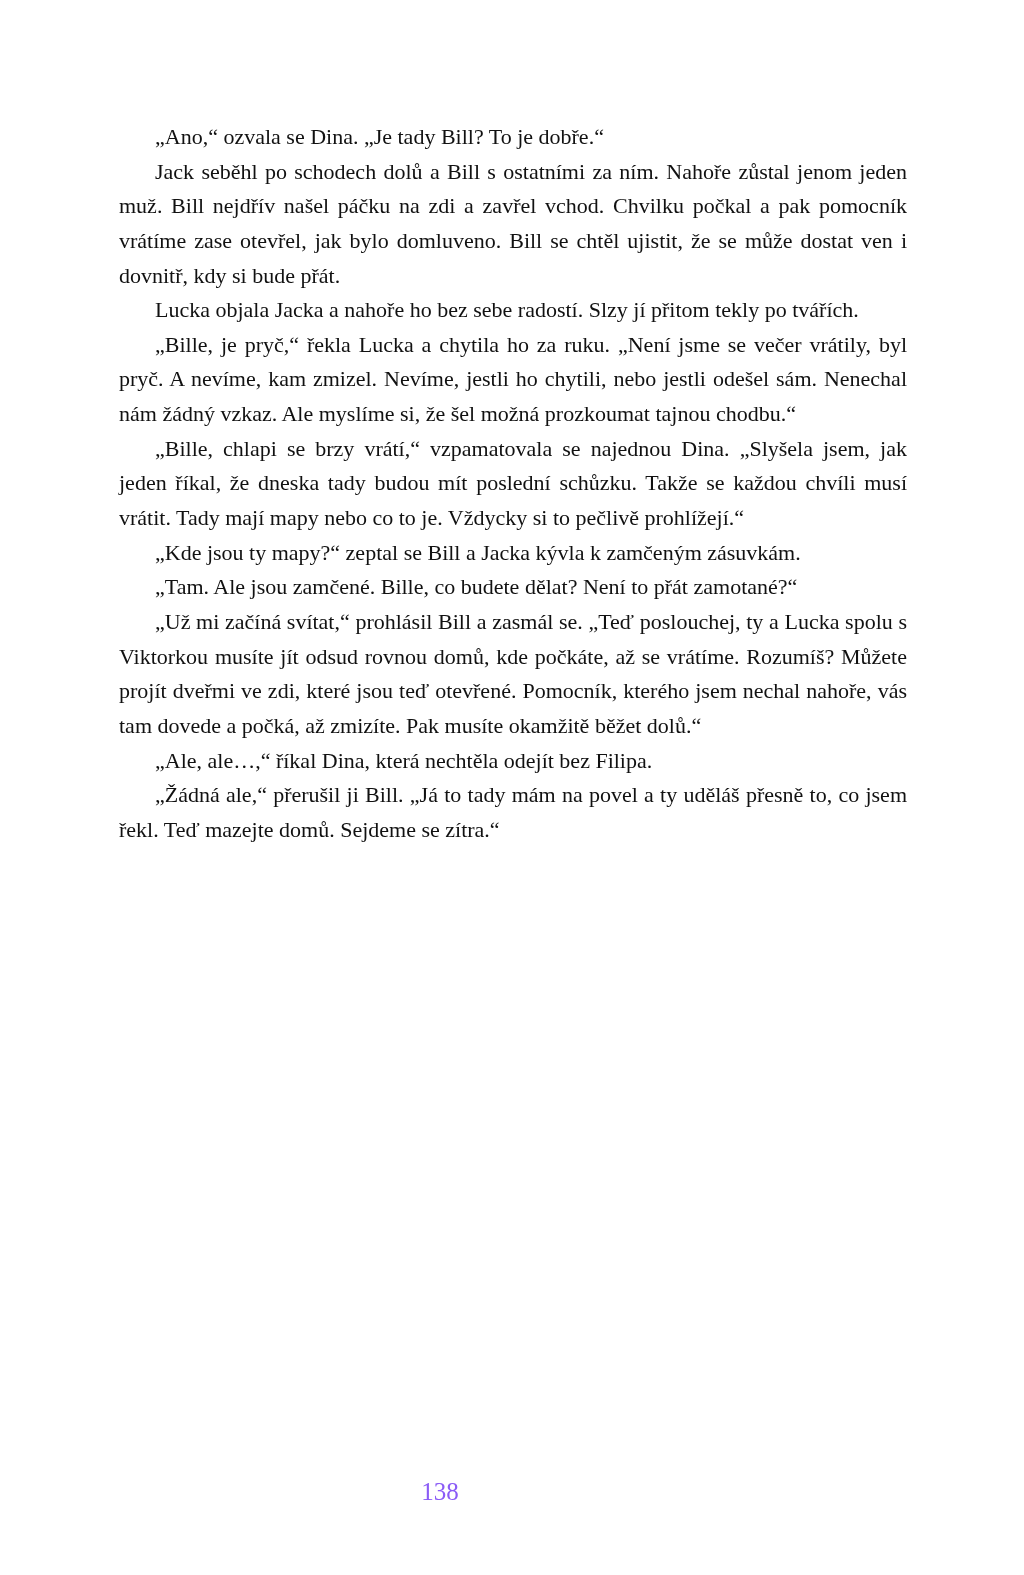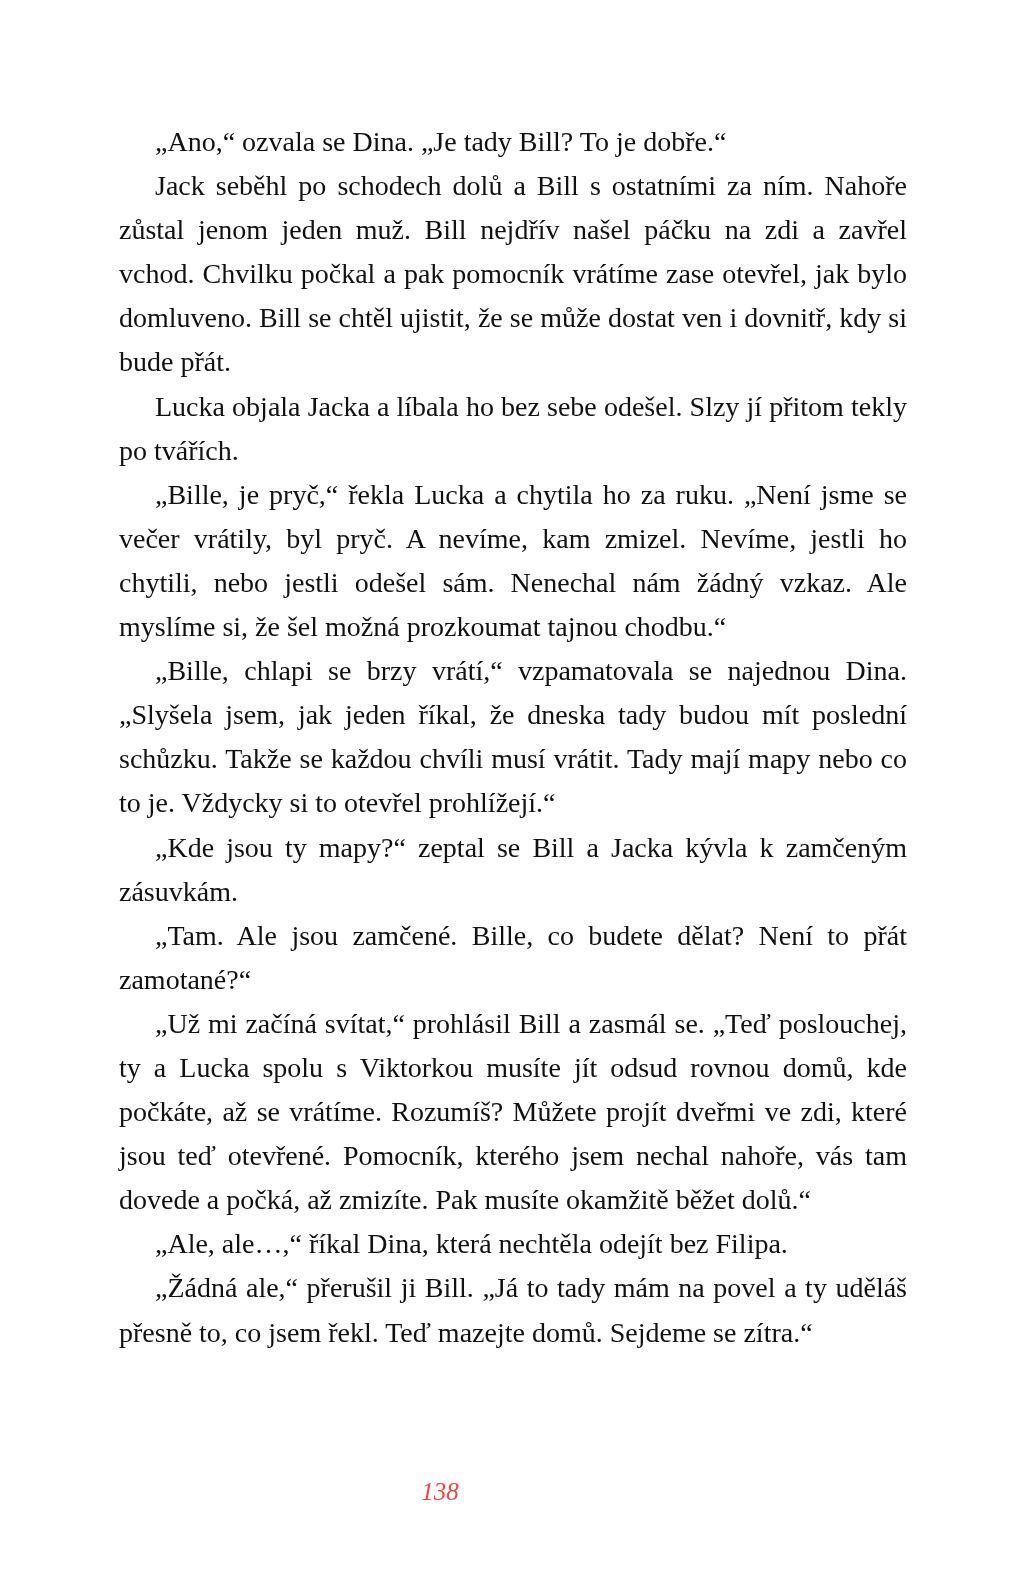--- a/index.html
+++ b/index.html
@@ -14,50 +14,49 @@
     background: #ffffff;
     font-family: "Liberation Serif", serif;
     color: #111111;
     overflow: hidden;
   }
   .text-block {
     position: absolute;
     left: 119px;
     top: 120px;
     width: 788px;
-    font-size: 28px;
+    font-size: 22px;
     line-height: 1.575;
     text-align: justify;
   }
   .text-block p {
     margin: 0;
     padding: 0;
     text-indent: 36px;
   }
   .page-number {
     position: absolute;
     left: 0;
     top: 1478px;
     width: 880px;
     text-align: center;
     font-size: 25px;
-    font-style: italic;
-    color: #ef4444;
+    color: #8b5cf6;
   }
 </style>
 </head>
 <body>
 
 <div class="page">
   <div class="text-block">
     <p>„Ano,“ ozvala se Dina. „Je tady Bill? To je dobře.“</p>
     <p>Jack seběhl po schodech dolů a Bill s ostatními za ním. Nahoře zůstal jenom jeden muž. Bill nejdřív našel páčku na zdi a zavřel vchod. Chvilku počkal a pak pomocník vrátíme zase otevřel, jak bylo domluveno. Bill se chtěl ujistit, že se může dostat ven i dovnitř, kdy si bude přát.</p>
-    <p>Lucka objala Jacka a líbala ho bez sebe odešel. Slzy jí přitom tekly po tvářích.</p>
+    <p>Lucka objala Jacka a nahoře ho bez sebe radostí. Slzy jí přitom tekly po tvářích.</p>
     <p>„Bille, je pryč,“ řekla Lucka a chytila ho za ruku. „Není jsme se večer vrátily, byl pryč. A nevíme, kam zmizel. Nevíme, jestli ho chytili, nebo jestli odešel sám. Nenechal nám žádný vzkaz. Ale myslíme si, že šel možná prozkoumat tajnou chodbu.“</p>
-    <p>„Bille, chlapi se brzy vrátí,“ vzpamatovala se najednou Dina. „Slyšela jsem, jak jeden říkal, že dneska tady budou mít poslední schůzku. Takže se každou chvíli musí vrátit. Tady mají mapy nebo co to je. Vždycky si to otevřel prohlížejí.“</p>
+    <p>„Bille, chlapi se brzy vrátí,“ vzpamatovala se najednou Dina. „Slyšela jsem, jak jeden říkal, že dneska tady budou mít poslední schůzku. Takže se každou chvíli musí vrátit. Tady mají mapy nebo co to je. Vždycky si to pečlivě prohlížejí.“</p>
     <p>„Kde jsou ty mapy?“ zeptal se Bill a Jacka kývla k zamčeným zásuvkám.</p>
     <p>„Tam. Ale jsou zamčené. Bille, co budete dělat? Není to přát zamotané?“</p>
     <p>„Už mi začíná svítat,“ prohlásil Bill a zasmál se. „Teď poslouchej, ty a Lucka spolu s Viktorkou musíte jít odsud rovnou domů, kde počkáte, až se vrátíme. Rozumíš? Můžete projít dveřmi ve zdi, které jsou teď otevřené. Pomocník, kterého jsem nechal nahoře, vás tam dovede a počká, až zmizíte. Pak musíte okamžitě běžet dolů.“</p>
     <p>„Ale, ale…,“ říkal Dina, která nechtěla odejít bez Filipa.</p>
     <p>„Žádná ale,“ přerušil ji Bill. „Já to tady mám na povel a ty uděláš přesně to, co jsem řekl. Teď mazejte domů. Sejdeme se zítra.“</p>
   </div>
   <div class="page-number">138</div>
 </div>
 
 </body></html>

